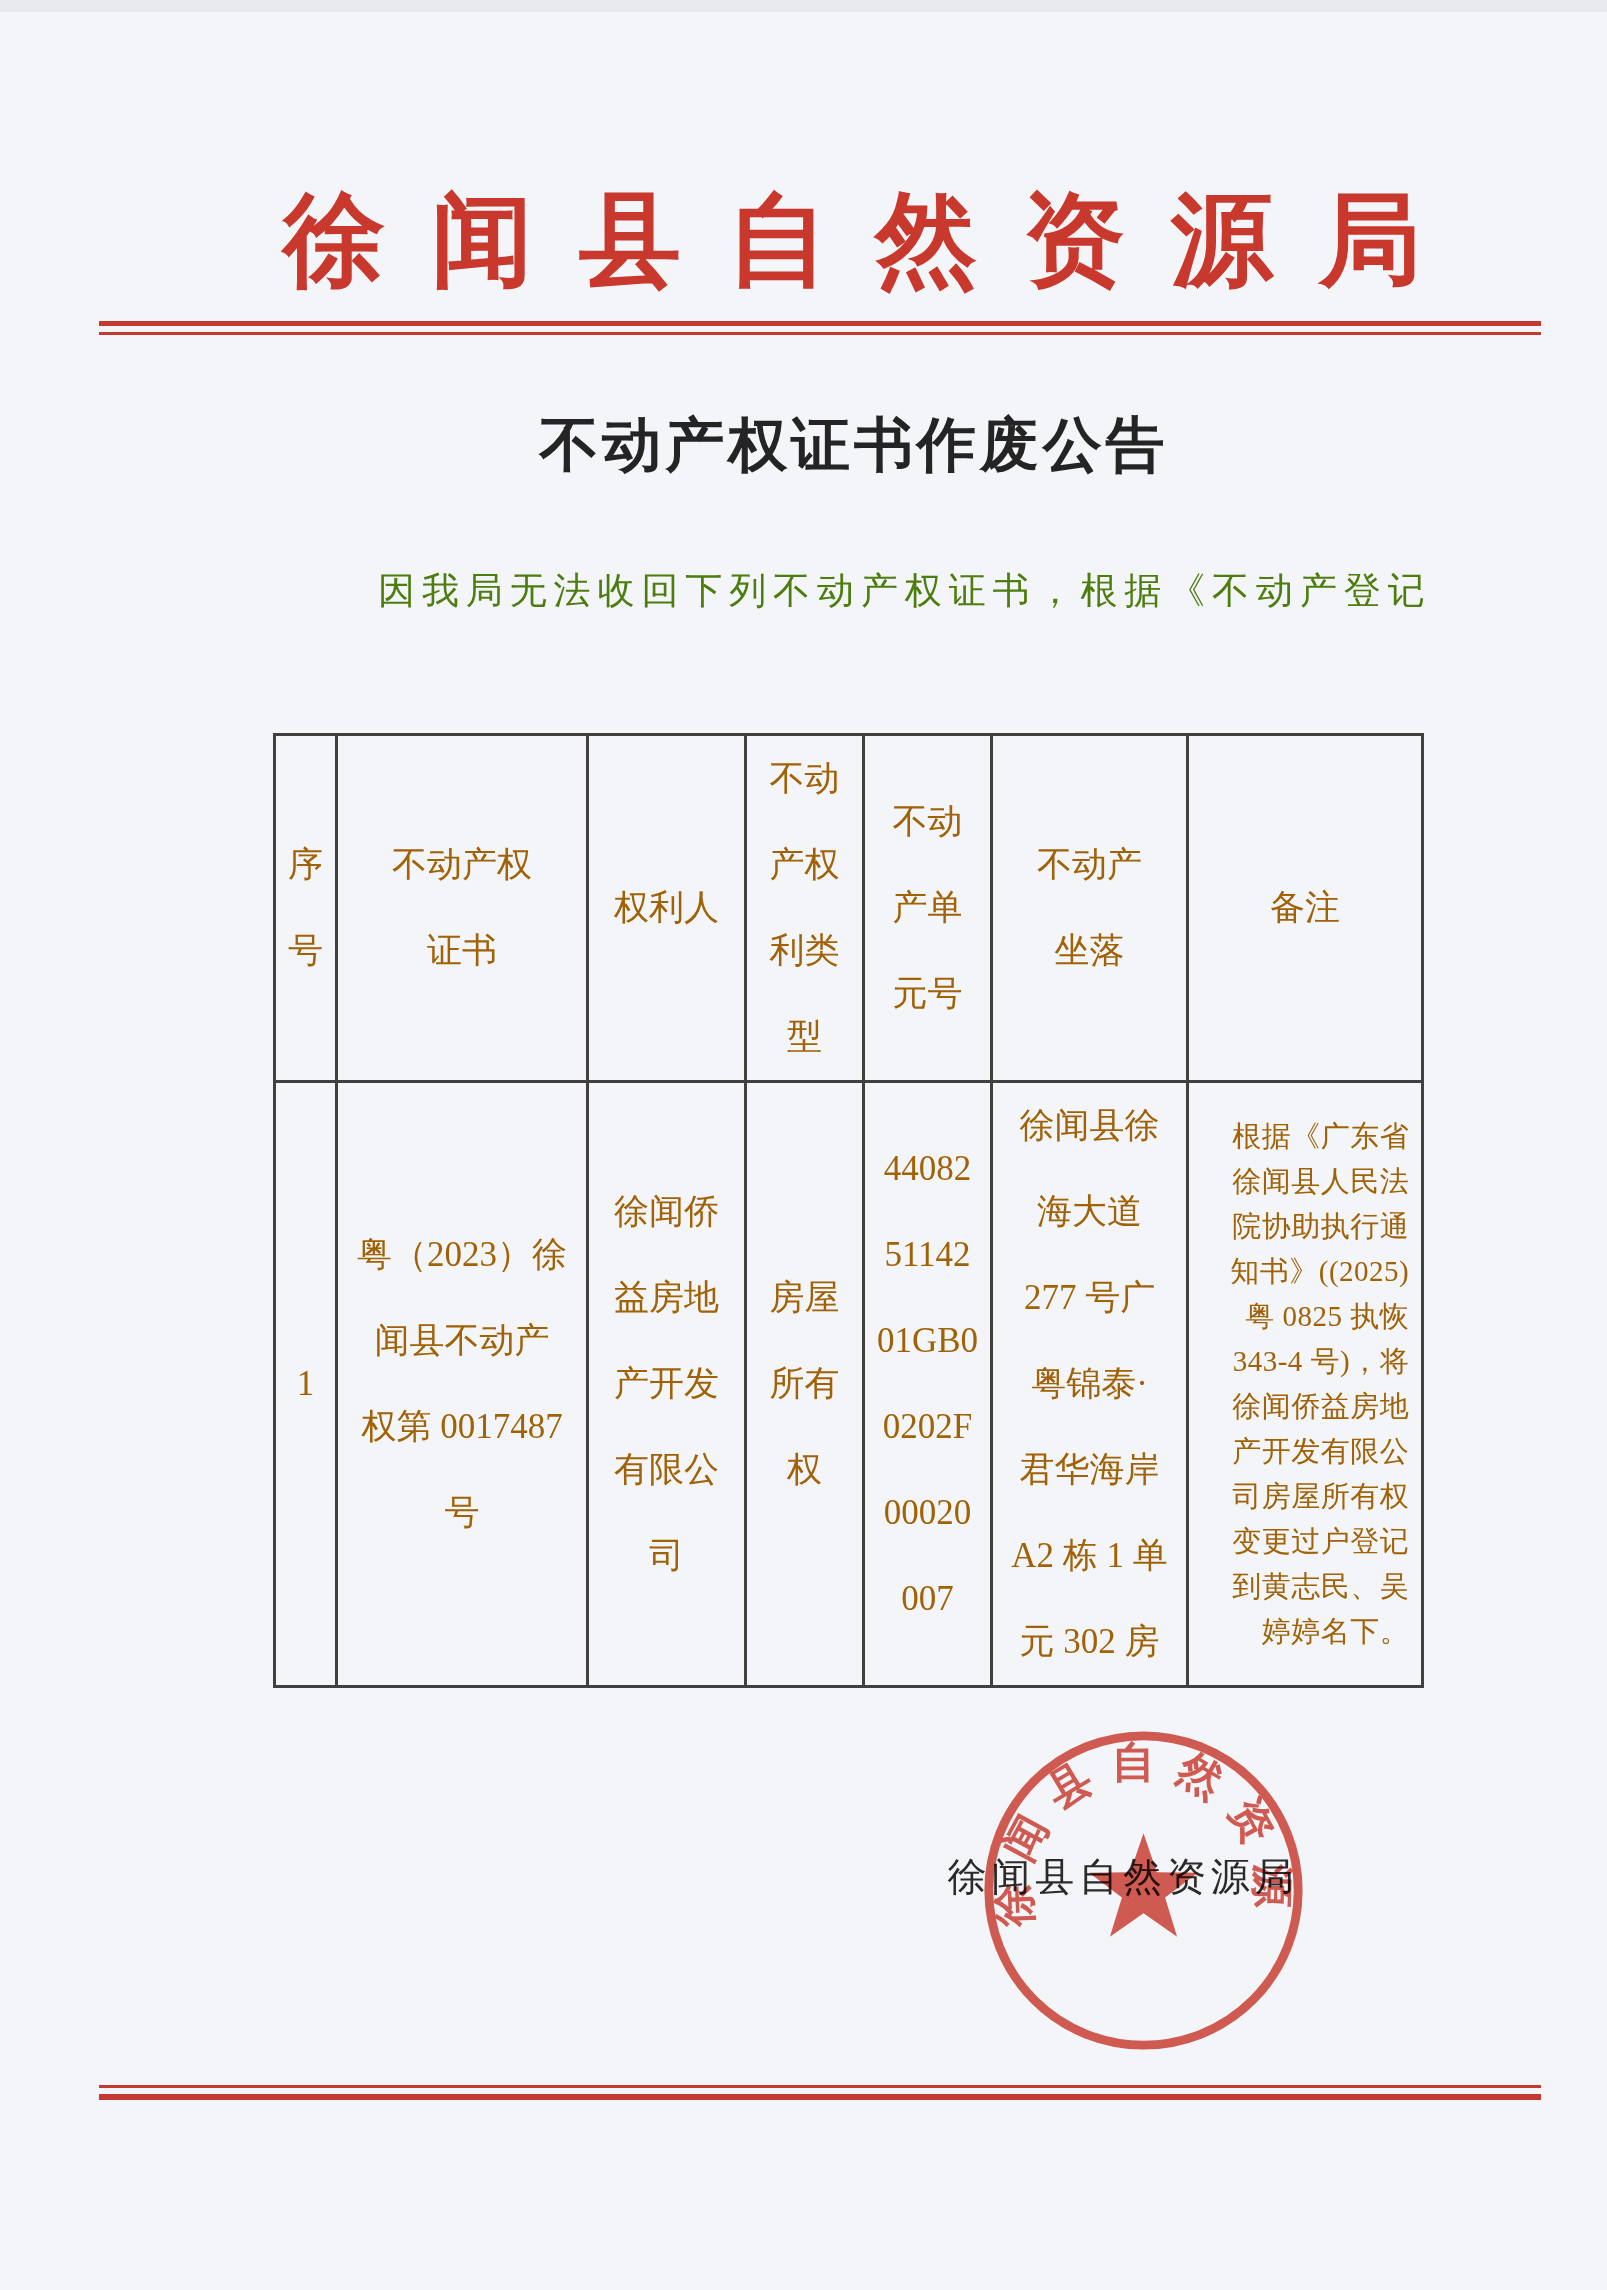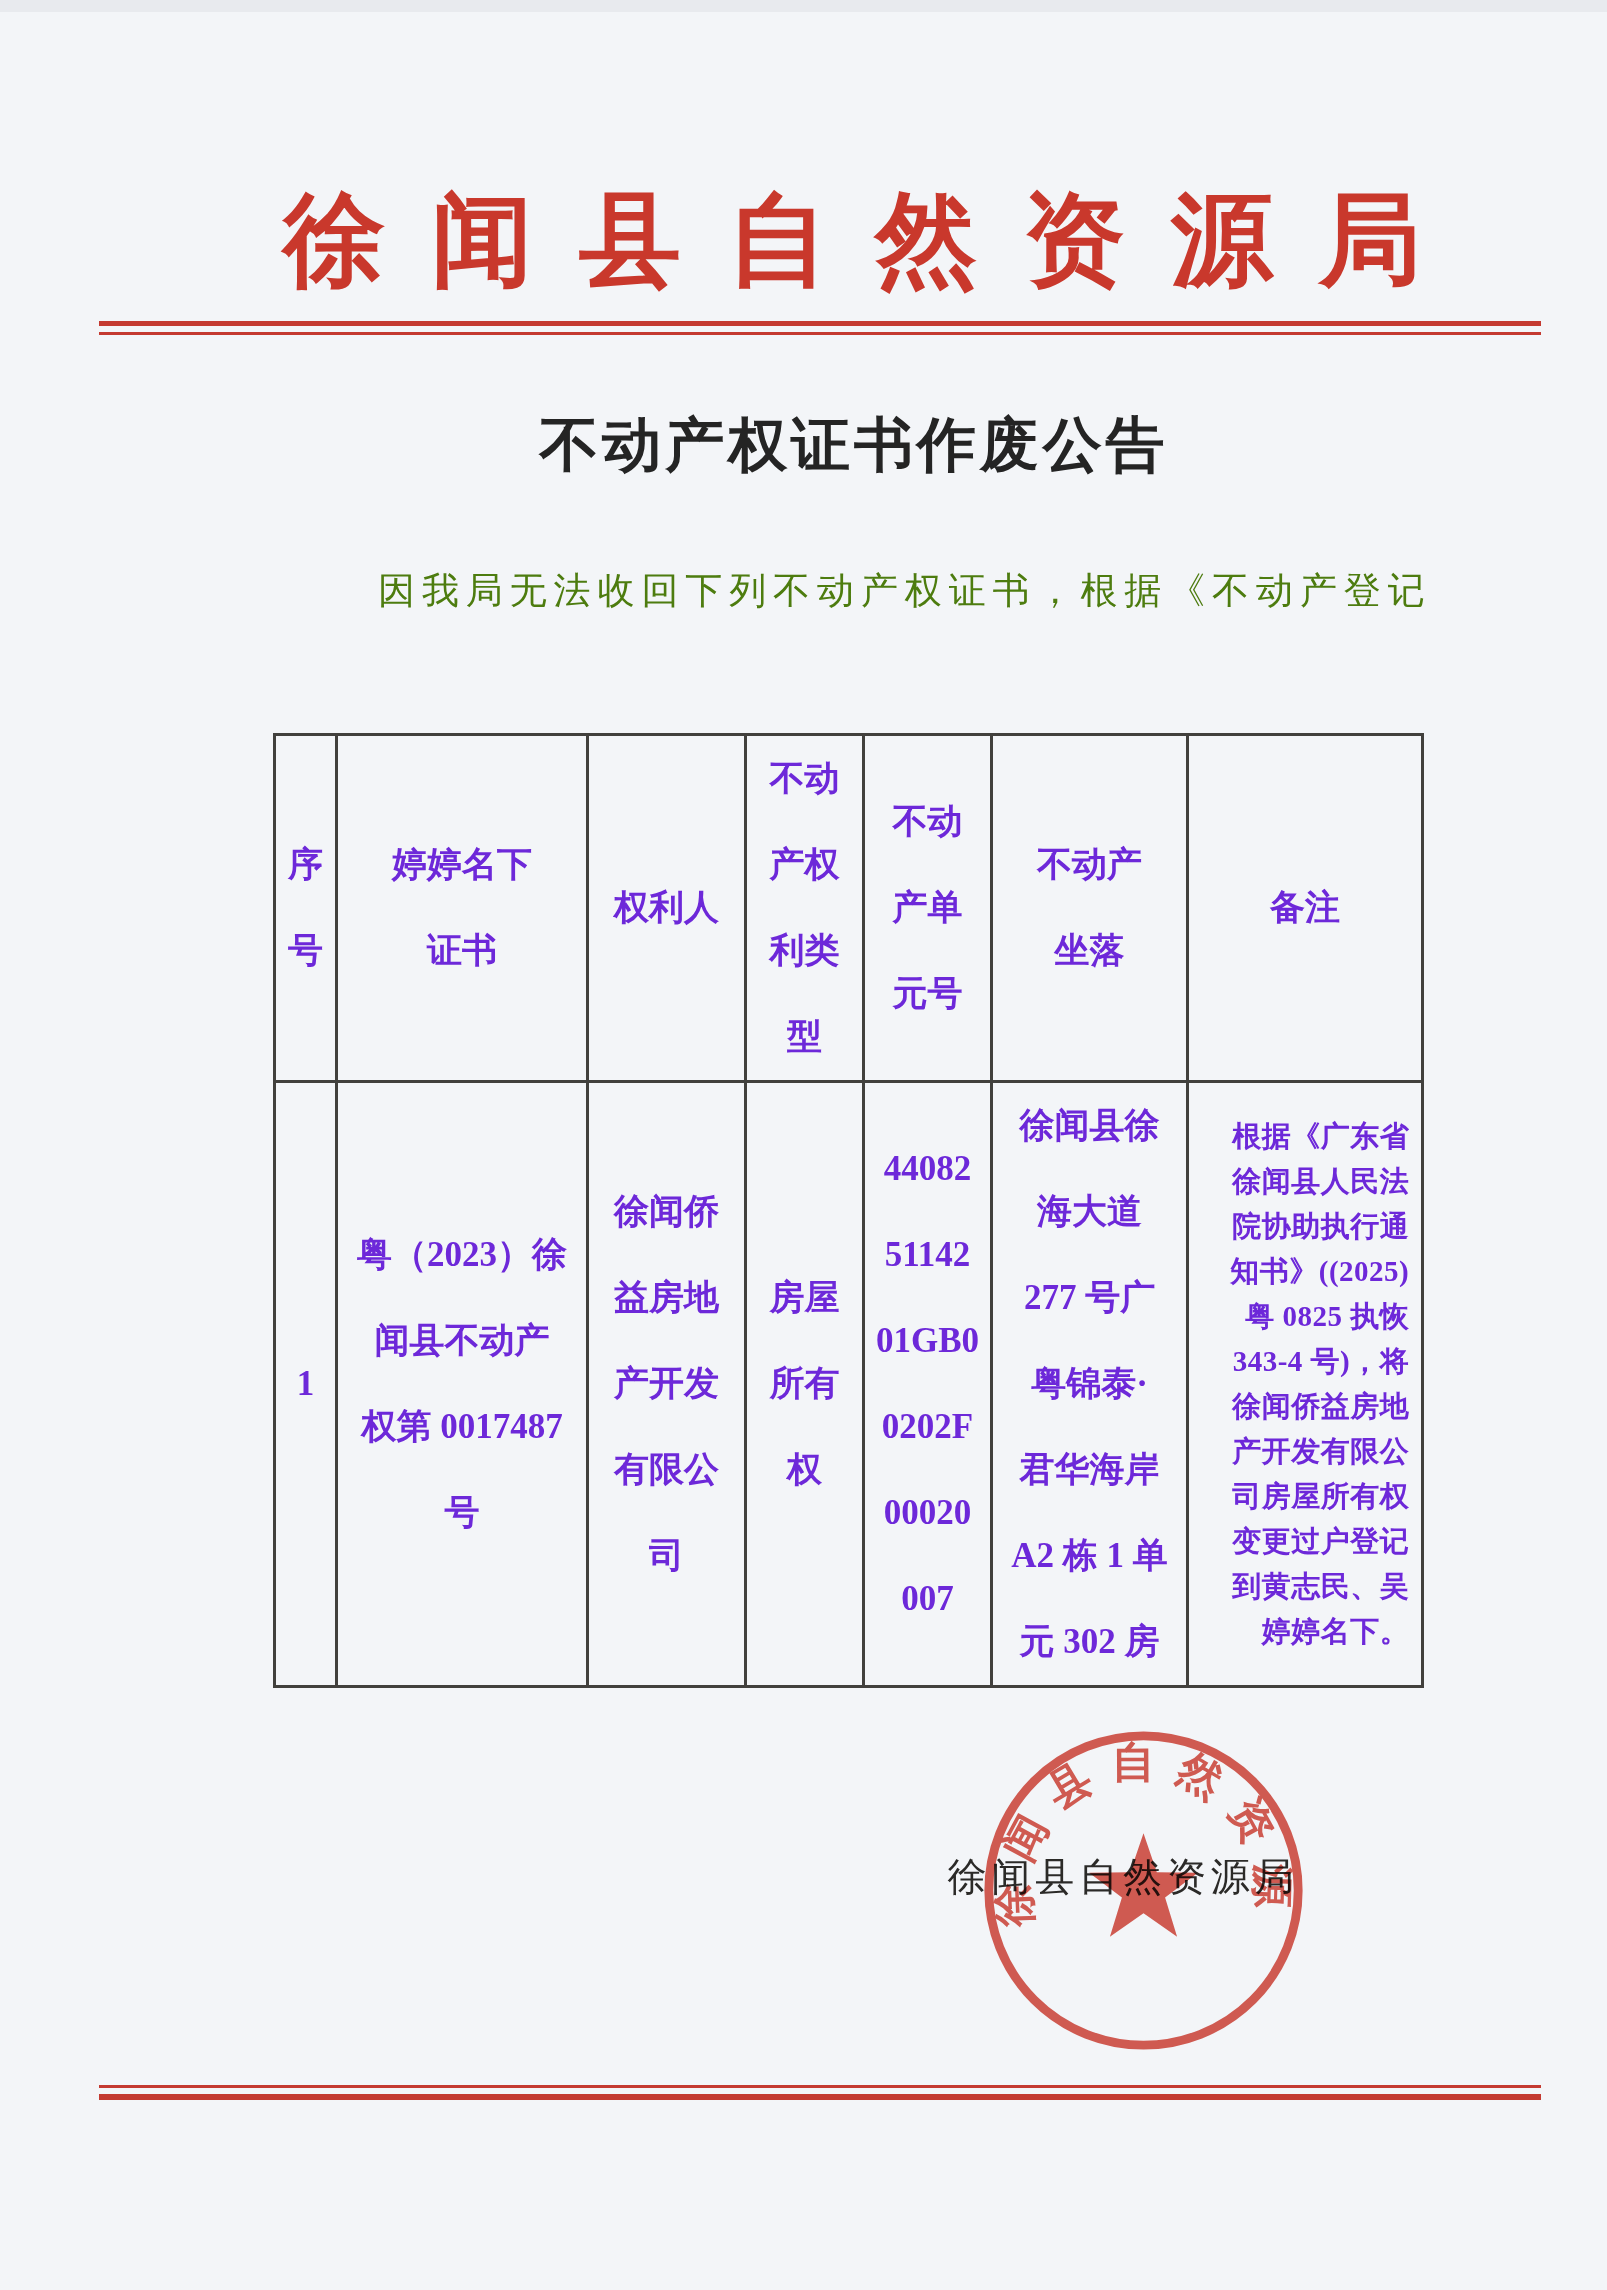--- a/index.html
+++ b/index.html
@@ -44,25 +44,25 @@
   .para .p-line.indent{text-indent:94px;}
   
   table.cert{
     position:absolute;top:721px;left:273px;
     width:1149px;
     border-collapse:collapse;table-layout:fixed;
   }
   table.cert th,table.cert td{
     border:3px solid #41403d;
     text-align:center;vertical-align:middle;
-    font-weight:bold;
+    font-weight:normal;
     font-size:35px;line-height:86px;
     white-space:pre-line;
     padding:0;
-    color:#6d28d9;
+    color:#a16207;
     overflow:hidden;
   }
   table.cert tr.hdr{height:326px;}
   table.cert tr.dat{height:603px;}
   table.cert td.remarks{
     font-size:29px;line-height:45px;
     text-align:right;padding:0 11.8px;
     letter-spacing:0.5px;
   }
   
@@ -106,21 +106,21 @@
         <col style="width:158px">
       <col style="width:118px">
         <col style="width:128px">
         <col style="width:196px">
       <col style="width:235px">
     </colgroup>
     <tbody>
         <tr class="hdr">
       <th>序
 号</th>
-      <th>婷婷名下
+      <th>不动产权
 证书</th>
       <th>权利人</th>
       <th>不动
 产权
 利类
 型</th>
       <th>不动
 产单
 元号</th>
       <th>不动产

